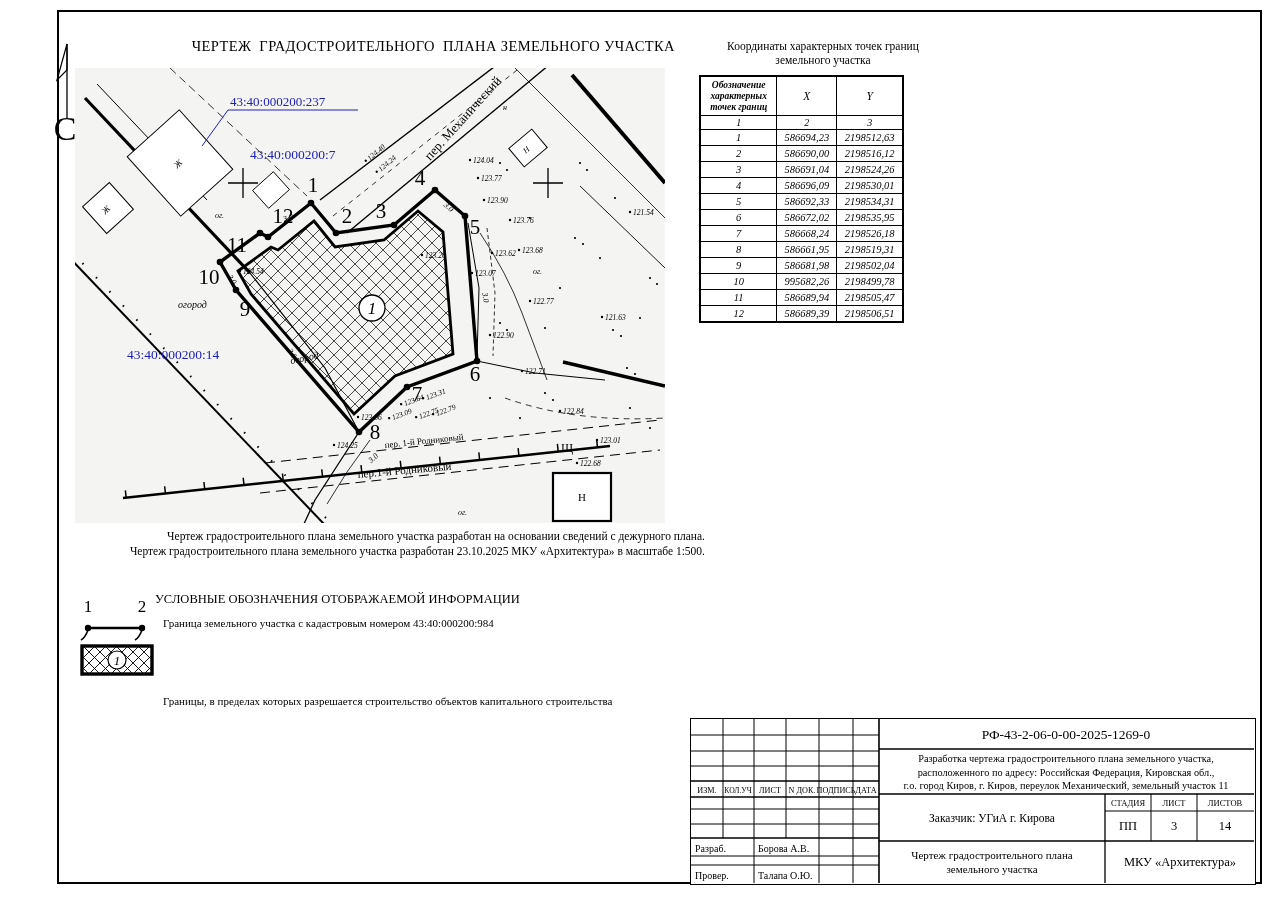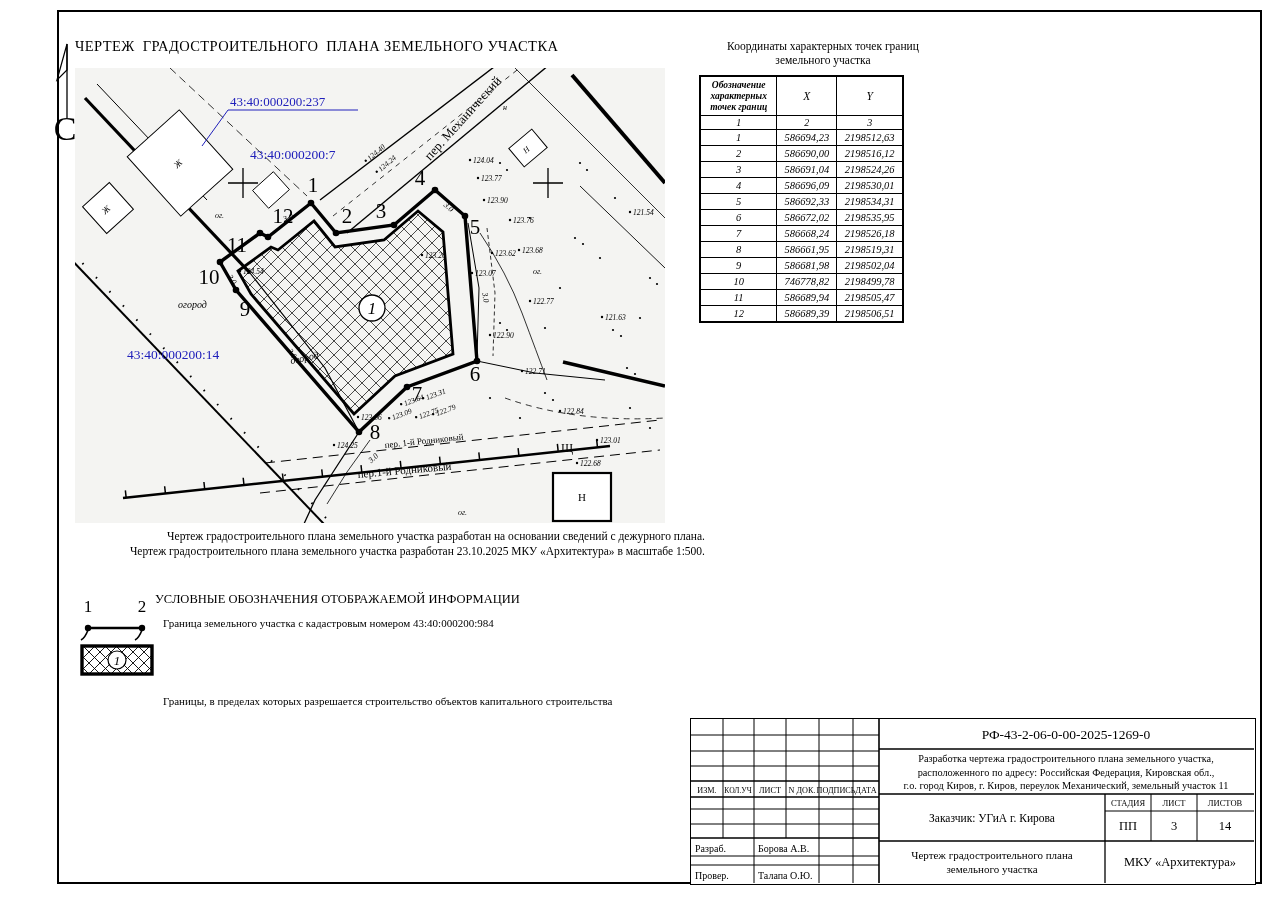--- a/index.html
+++ b/index.html
@@ -1,20 +1,20 @@
 <!DOCTYPE html>
 <html><head>
 <meta charset="utf-8">
 <style>
   html,body{margin:0;padding:0;background:#fff;}
   #page{position:relative;width:1280px;height:905px;background:#ffffff;overflow:hidden;
         font-family:"Liberation Serif","DejaVu Serif",serif;color:#000;}
   .abs{position:absolute;}
   .frame{left:57px;top:10px;width:1205px;height:874px;border:2px solid #000;box-sizing:border-box;}
-  .title{left:75px;top:38px;width:600px;text-align:left;font-size:14.5px;letter-spacing:.4px;white-space:pre;}
+  .title{left:75px;top:38px;width:600px;text-align:right;font-size:14.5px;letter-spacing:.4px;white-space:pre;}
   
   .coords{left:699px;top:40px;width:205px;}
   .coords-title{font-size:11.5px;line-height:13.5px;text-align:center;width:200px;margin-left:24px;}
   table.ct{border-collapse:collapse;margin-top:8px;font-style:italic;}
   table.ct th,table.ct td{border:1px solid #000;text-align:center;padding:0 2px;margin-top:20px;}
   table.ct{border:2px solid #000;}
   th.c1{width:76px;font-size:9.5px;line-height:11px;font-weight:bold;height:38px;}
   th.cxy{width:58px;font-size:11.5px;font-weight:normal;}
   th.cy2{width:64px;}
   tr.nums td{font-size:10px;height:13px;}
@@ -365,21 +365,21 @@
             <td>586661,95</td>
             <td>2198519,31</td>
           </tr>
           <tr class="dr">
             <td>9</td>
             <td>586681,98</td>
             <td>2198502,04</td>
           </tr>
           <tr class="dr">
             <td>10</td>
-            <td>746778,82</td>
+            <td>995682,26</td>
             <td>2198499,78</td>
           </tr>
           <tr class="dr">
             <td>11</td>
             <td>586689,94</td>
             <td>2198505,47</td>
           </tr>
           <tr class="dr">
             <td>12</td>
             <td>586689,39</td>

